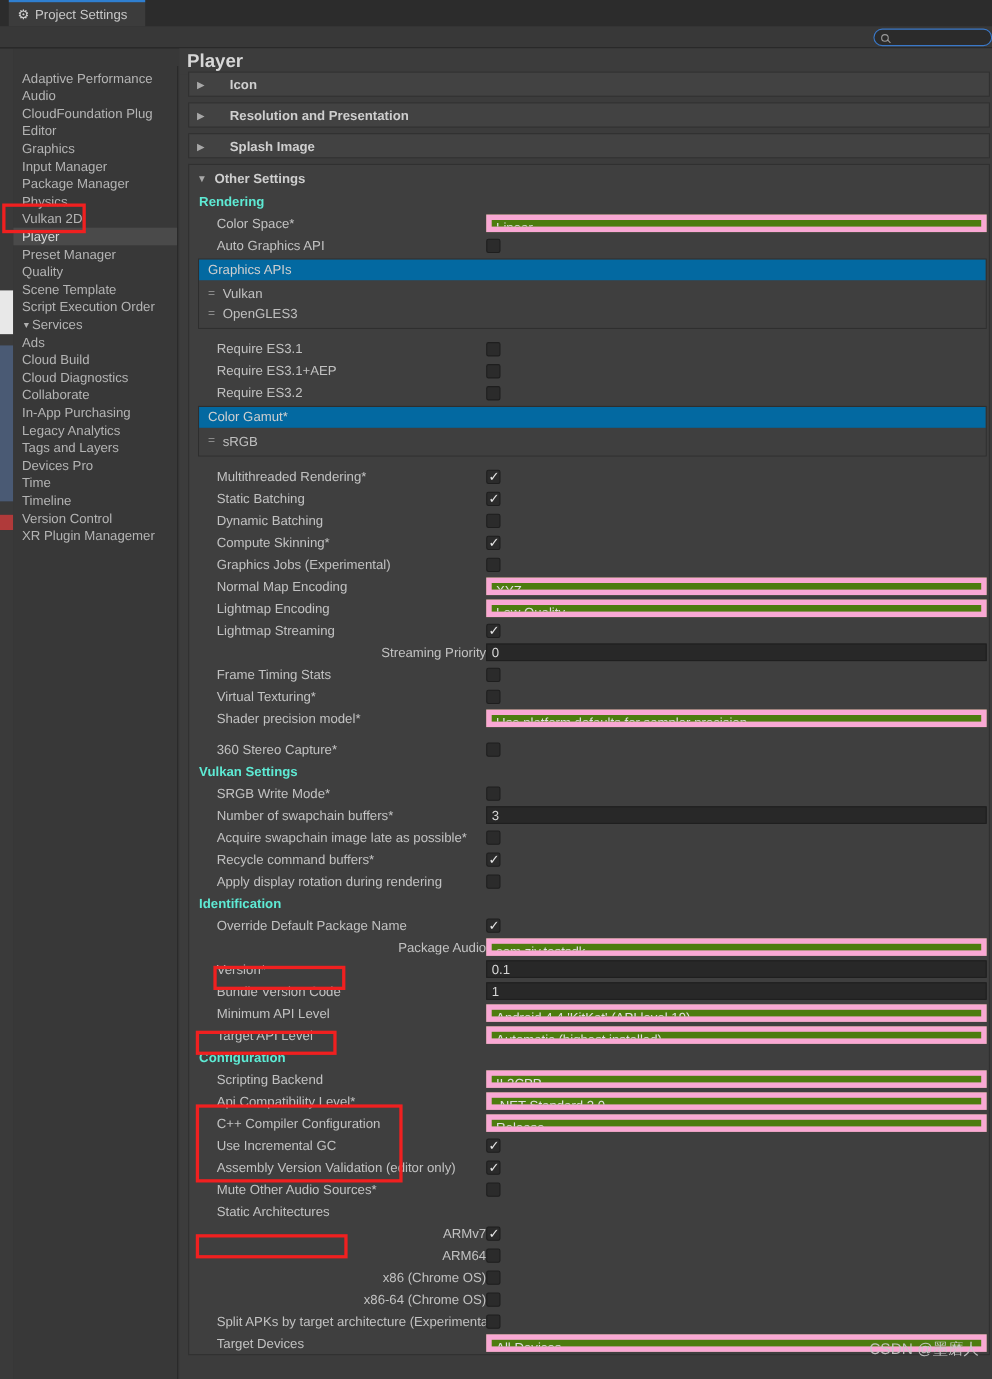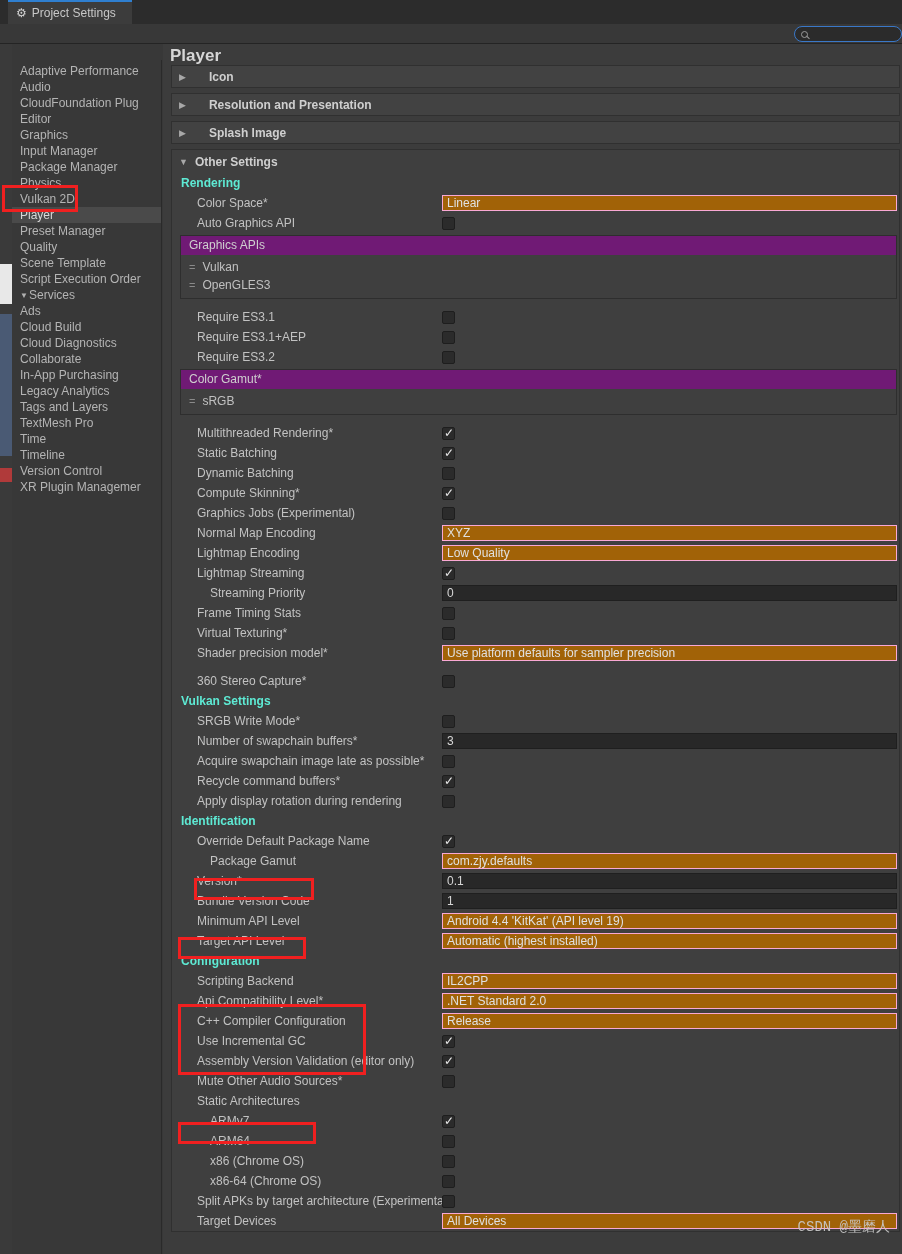--- a/index.html
+++ b/index.html
@@ -106,68 +106,68 @@
     color: #5eead4; font-size: 12px; font-weight: bold;
     padding: 3px 0 3px 9px; height: 20px; line-height: 14px;
   }
 
   
   .row { height: 20px; display: flex; align-items: center; position: relative; }
   .row .lbl {
     color: #c2c2c2; font-size: 12px; width: 270px; flex: 0 0 270px;
     padding-left: 25px; white-space: nowrap; overflow: hidden;
   }
-  .row .lbl.ind2 { padding-left: 38px; }
+  .row .lbl.ind2 { padding-left: 38px; text-align: right; }
 
   .cb {
     width: 13px; height: 13px; background: #2b2b2b; border: 1px solid #1e1e1e;
     border-radius: 2px; position: relative; flex: 0 0 13px;
   }
   .cb.on::after {
     content: "✓"; position: absolute; left: 1px; top: -3px;
     color: #e6e6e6; font-size: 12px; line-height: 16px;
   }
 
   .dropdown {
-    height: 16px; background: #a16207; border: 1px solid #f9a8d4;
+    height: 16px; background: #4d7c0f; border: 5px solid #f9a8d4;
     color: #e0e0e0; font-size: 12px; line-height: 14px;
     padding-left: 4px; flex: 1 1 auto; margin-right: 2px;
     white-space: nowrap; overflow: hidden;
   }
   .textfield {
     height: 16px; background: #282828; border: 1px solid #1f1f1f;
     color: #d6d6d6; font-size: 12px; line-height: 14px;
     padding-left: 4px; flex: 1 1 auto; margin-right: 2px;
     white-space: nowrap; overflow: hidden;
   }
 
   
   .listbox { margin: 2px 2px 0 8px; border: 1px solid #2e2e2e; }
   .listbox .lbhead {
-    height: 19px; line-height: 19px; background: #701a75;
+    height: 19px; line-height: 19px; background: #0369a1;
     color: #cfcfcf; font-size: 12px; padding-left: 8px;
   }
   .listbox .lbbody { background: #3f3f3f; padding: 3px 0 4px 0; }
   .listbox .lbrow {
     height: 18px; line-height: 18px; color: #c0c0c0; font-size: 12px;
     padding-left: 8px; display: flex; align-items: center;
   }
   .listbox .grip { color: #8a8a8a; font-size: 11px; margin-right: 7px; }
 
   
   .redbox {
     position: absolute; border: 3px solid #f02020; pointer-events: none;
     z-index: 50;
   }
 
   
   #watermark {
     position: absolute; right: 12px; bottom: 18px;
     color: #c9c9c9; font-size: 14px; opacity: .92;
-    font-family: Liberation Mono, monospace;
+    font-family: Liberation Sans, sans-serif;
   }
   .spacer8 { height: 8px; }
 </style>
 </head>
 <body>
 
 <div class="bg-strip bg-grey" style="top:0;height:44px;"></div>
 <div class="bg-strip bg-grey" style="top:44px;height:220px;"></div>
 <div class="bg-strip bg-white" style="top:264px;height:40px;"></div>
 <div class="bg-strip bg-grey" style="top:304px;height:10px;"></div>
@@ -206,21 +206,21 @@
     <div class="side-item"><span>Scene Template</span></div>
     <div class="side-item"><span>Script Execution Order</span></div>
     <div class="side-item"><span class="tri">▼</span><span>Services</span></div>
     <div class="side-item lvl1"><span>Ads</span></div>
     <div class="side-item lvl1"><span>Cloud Build</span></div>
     <div class="side-item lvl1"><span>Cloud Diagnostics</span></div>
     <div class="side-item lvl1"><span>Collaborate</span></div>
     <div class="side-item lvl1"><span>In-App Purchasing</span></div>
     <div class="side-item lvl1"><span>Legacy Analytics</span></div>
     <div class="side-item"><span>Tags and Layers</span></div>
-    <div class="side-item"><span>TextMesh Pro</span></div>
+    <div class="side-item"><span>Devices Pro</span></div>
     <div class="side-item"><span>Time</span></div>
     <div class="side-item"><span>Timeline</span></div>
     <div class="side-item"><span>Version Control</span></div>
     <div class="side-item"><span>XR Plugin Managemer</span></div>
   </div>
 
 <div id="panel">
   <div id="panel-title">Player</div>
   <div id="foldout-host">
       <div class="foldout first">
@@ -361,22 +361,22 @@
         <div class="row">
           <span class="lbl">Apply display rotation during rendering</span>
           <span class="cb"></span>
         </div>
         <div class="group-title">Identification</div>
         <div class="row">
           <span class="lbl">Override Default Package Name</span>
           <span class="cb on"></span>
         </div>
         <div class="row">
-          <span class="lbl ind2">Package Gamut</span>
-          <span class="dropdown">com.zjy.defaults</span>
+          <span class="lbl ind2">Package Audio</span>
+          <span class="dropdown">com.zjy.testsdk</span>
         </div>
         <div class="row">
           <span class="lbl">Version*</span>
           <span class="textfield">0.1</span>
         </div>
         <div class="row">
           <span class="lbl">Bundle Version Code</span>
           <span class="textfield">1</span>
         </div>
         <div class="row">

